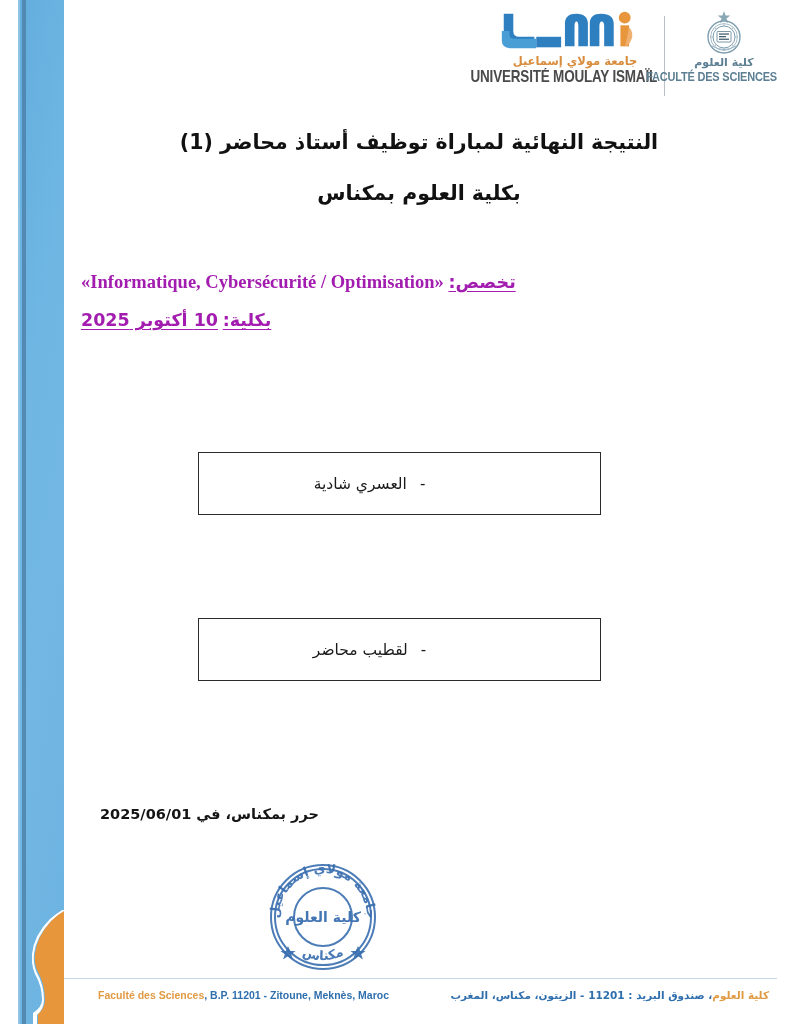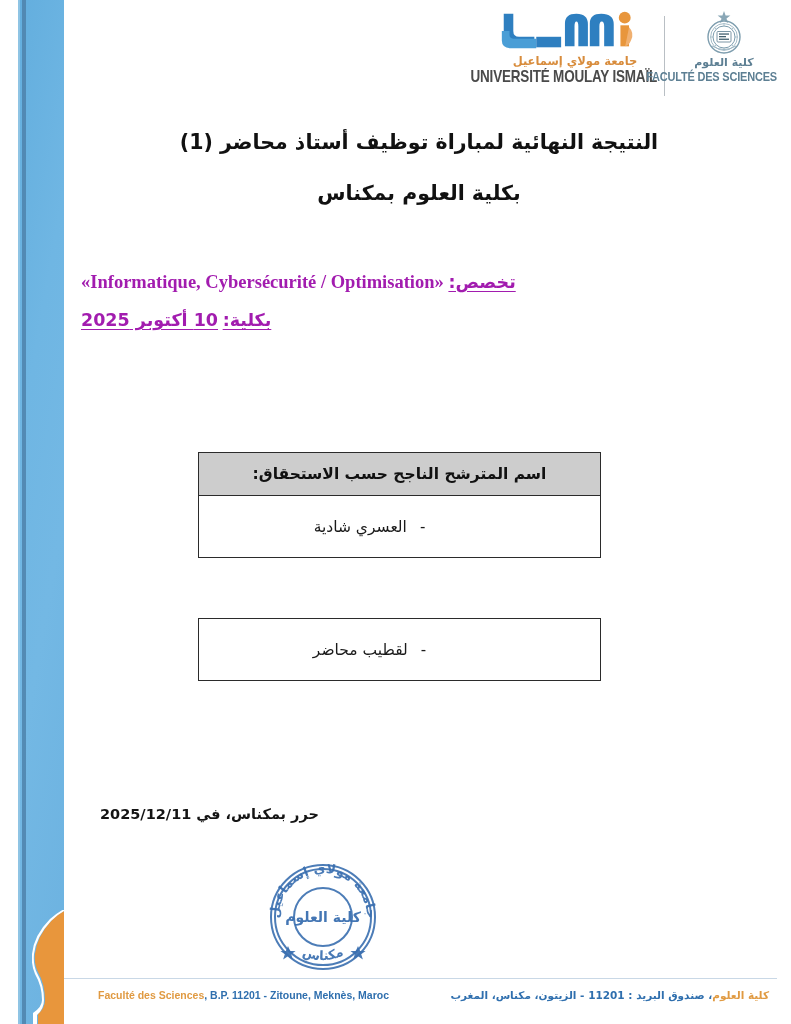--- a/index.html
+++ b/index.html
@@ -336,39 +336,38 @@
   <span class="ar-label u">تخصص:</span>
   <span class="latin">«Informatique, Cybersécurité / Optimisation»</span>
 </div>
 
 <div class="session-line">
   <span class="ar-label u">بكلية:</span>
   <span class="ar-label u">10 أكتوبر 2025</span>
 </div>
 
 <div class="res-table t1">
-  <div class="res-head">اسم المترشح الناجح حسب الاستحقاق:</div>
   <div class="res-body">
     <div class="res-item">
       <span class="res-dash">-</span>
       <span>العسري شادية</span>
     </div>
   </div>
 </div>
 
 <div class="res-table t2">
   <div class="res-body">
     <div class="res-item">
       <span class="res-dash">-</span>
       <span>لقطيب محاضر</span>
     </div>
   </div>
 </div>
 
-<div class="signoff">حرر بمكناس، في 2025/12/11</div>
+<div class="signoff">حرر بمكناس، في 2025/06/01</div>
 
 <svg class="stamp" viewBox="0 0 130 118">
   <g fill="none" stroke="#3a6fb0" stroke-width="2" opacity="0.9">
     <circle cx="65" cy="59" r="52"></circle>
     <circle cx="65" cy="59" r="48"></circle>
     <circle cx="65" cy="59" r="29"></circle>
   </g>
   <g fill="#3a6fb0" opacity="0.92">
     <polygon points="30,88 32.2,93 37.6,93 33.2,96.2 34.9,101.4 30,98.2 25.1,101.4 26.8,96.2 22.4,93 27.8,93"></polygon>
     <polygon points="100,88 102.2,93 107.6,93 103.2,96.2 104.9,101.4 100,98.2 95.1,101.4 96.8,96.2 92.4,93 97.8,93"></polygon>

